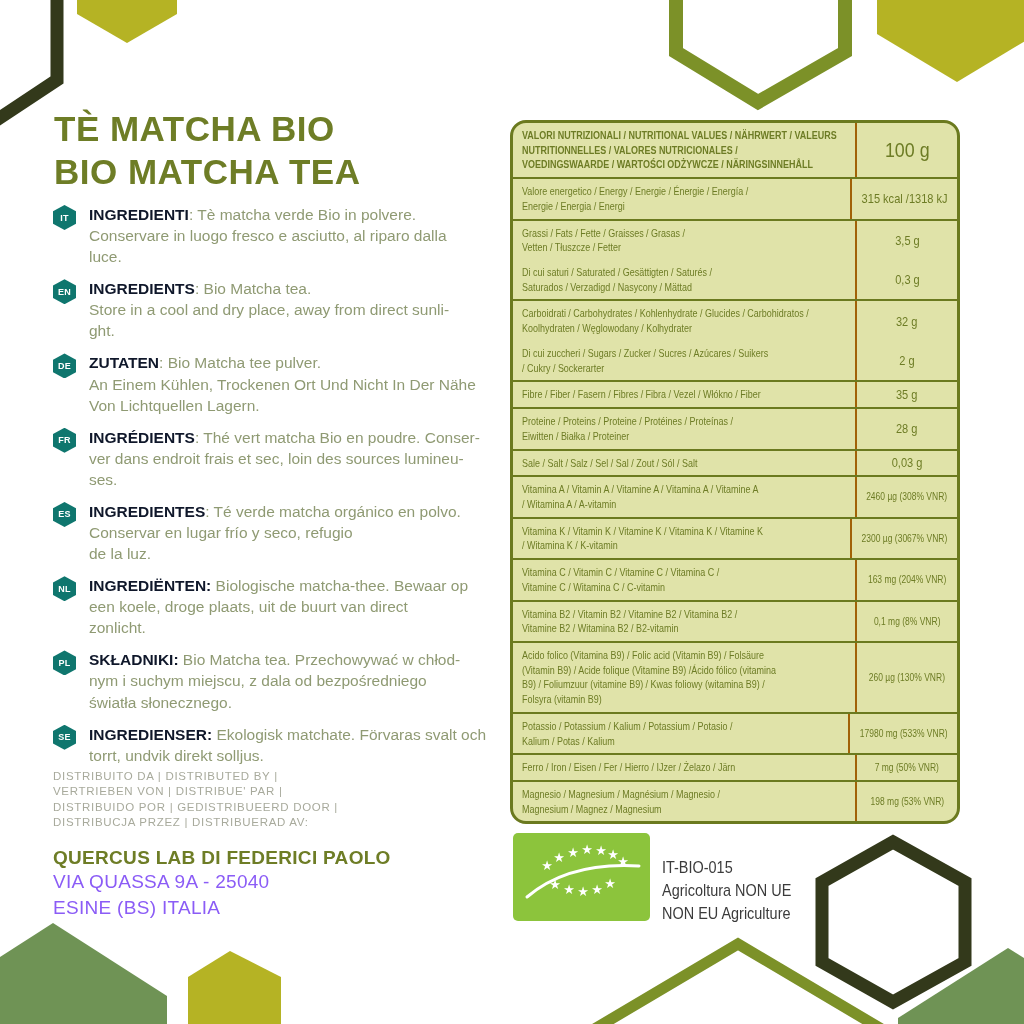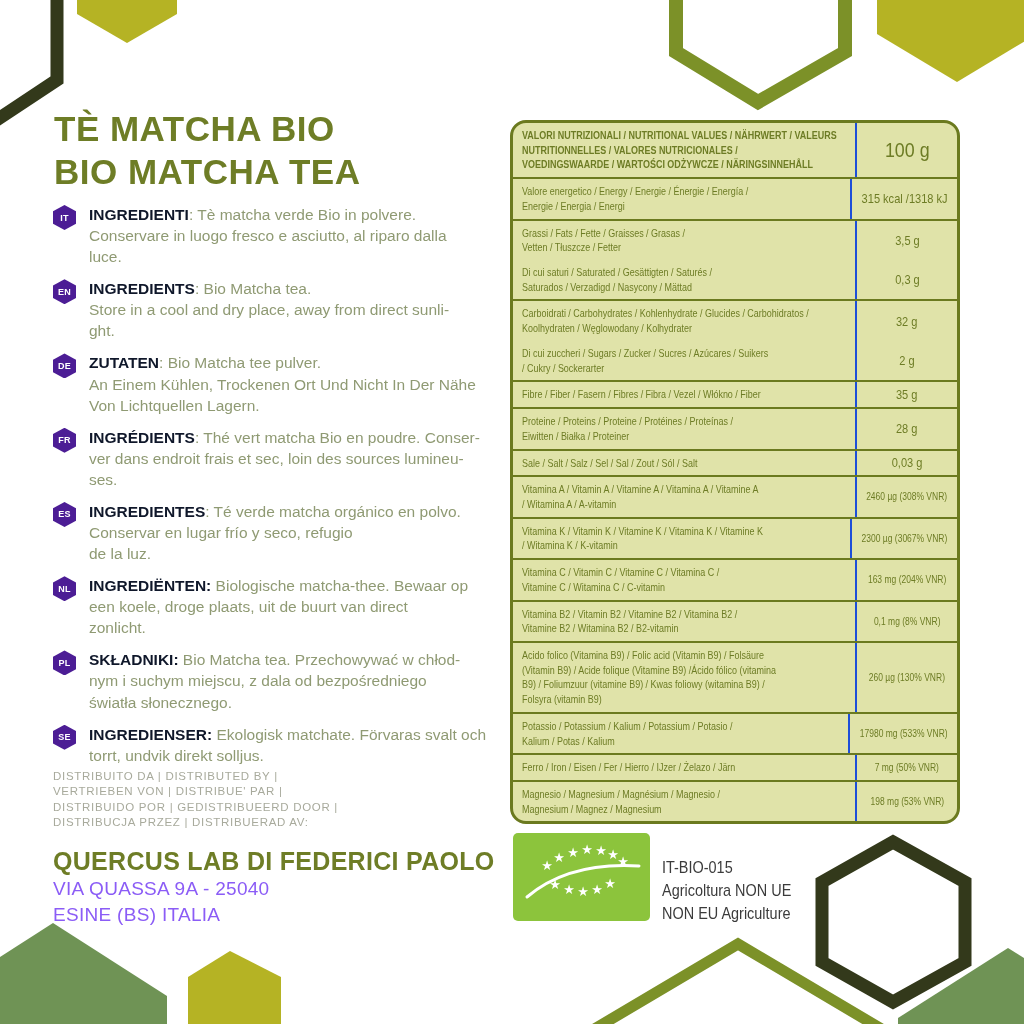--- a/index.html
+++ b/index.html
@@ -11,37 +11,37 @@
   .deco{position:absolute;left:0;top:0;width:1024px;height:1024px;pointer-events:none;}
 
   
   .title{position:absolute;left:53px;top:106px;font-weight:bold;color:#6e7d26;
          font-size:35px;line-height:1.24;letter-spacing:0.5px;}
   .ingredients{position:absolute;left:53px;top:204px;width:448px;
                display:flex;flex-direction:column;gap:11px;}
   .ing-section{display:flex;gap:13px;}
   .hex-badge{flex:0 0 auto;width:23px;height:25px;margin-top:1px;
              clip-path:polygon(50% 0,100% 25%,100% 75%,50% 100%,0 75%,0 25%);
-             background:#4c1d95;color:#ffffff;font-size:9px;font-weight:bold;
+             background:#0f766e;color:#ffffff;font-size:9px;font-weight:bold;
              display:flex;align-items:center;justify-content:center;letter-spacing:0.2px;}
   .ing-par{font-size:15.5px;line-height:1.36;color:#8f9a73;white-space:pre-line;margin:0;}
   .ing-label{font-weight:bold;color:#0f172a;}
 
   .distributor{position:absolute;left:53px;top:769px;}
   .dist-line{font-size:11.5px;letter-spacing:0.7px;color:#a8aa9c;line-height:1.33;}
-  .company-name{font-size:25px;font-weight:bold;color:#6e7d26;margin-top:17px;letter-spacing:0.3px;}
+  .company-name{font-size:19px;font-weight:bold;color:#6e7d26;margin-top:17px;letter-spacing:0.3px;}
   .company-addr{font-size:19px;color:#8b5cf6;line-height:1.35;letter-spacing:0.3px;}
 
   
   .ntable{position:absolute;left:510px;top:120px;width:450px;box-sizing:border-box;
           background:#e0e3a9;border:3px solid #6b7a1f;border-radius:16px;overflow:hidden;}
   .t-row{display:flex;border-top:2px solid #6b7a1f;}
   .t-row:first-child{border-top:none;}
   .t-left{flex:1 1 auto;display:flex;flex-direction:column;min-width:0;}
-  .t-right{flex:0 0 100px;border-left:2px solid #1d4ed8;display:flex;flex-direction:column;align-items:center;}
+  .t-right{flex:0 0 100px;border-left:2px solid #a16207;display:flex;flex-direction:column;align-items:center;}
   .t-label{flex:1;display:flex;align-items:center;padding:5px 0 5px 9px;overflow:hidden;}
   .t-label>span{display:inline-block;white-space:pre;transform:scaleX(0.78);
                 transform-origin:0 50%;font-size:11.5px;line-height:1.28;color:#6d7c25;}
   .t-val{flex:1;display:flex;align-items:center;justify-content:center;overflow:hidden;padding:2px;}
   .t-val>span{display:inline-block;white-space:pre;transform:scaleX(0.85);
               transform-origin:50% 50%;font-size:13px;color:#6d7c25;}
   .t-val.small>span{font-size:10px;}
   .t-head .t-label>span{font-weight:bold;}
   .t-head .t-val>span{font-size:21px;}
 

